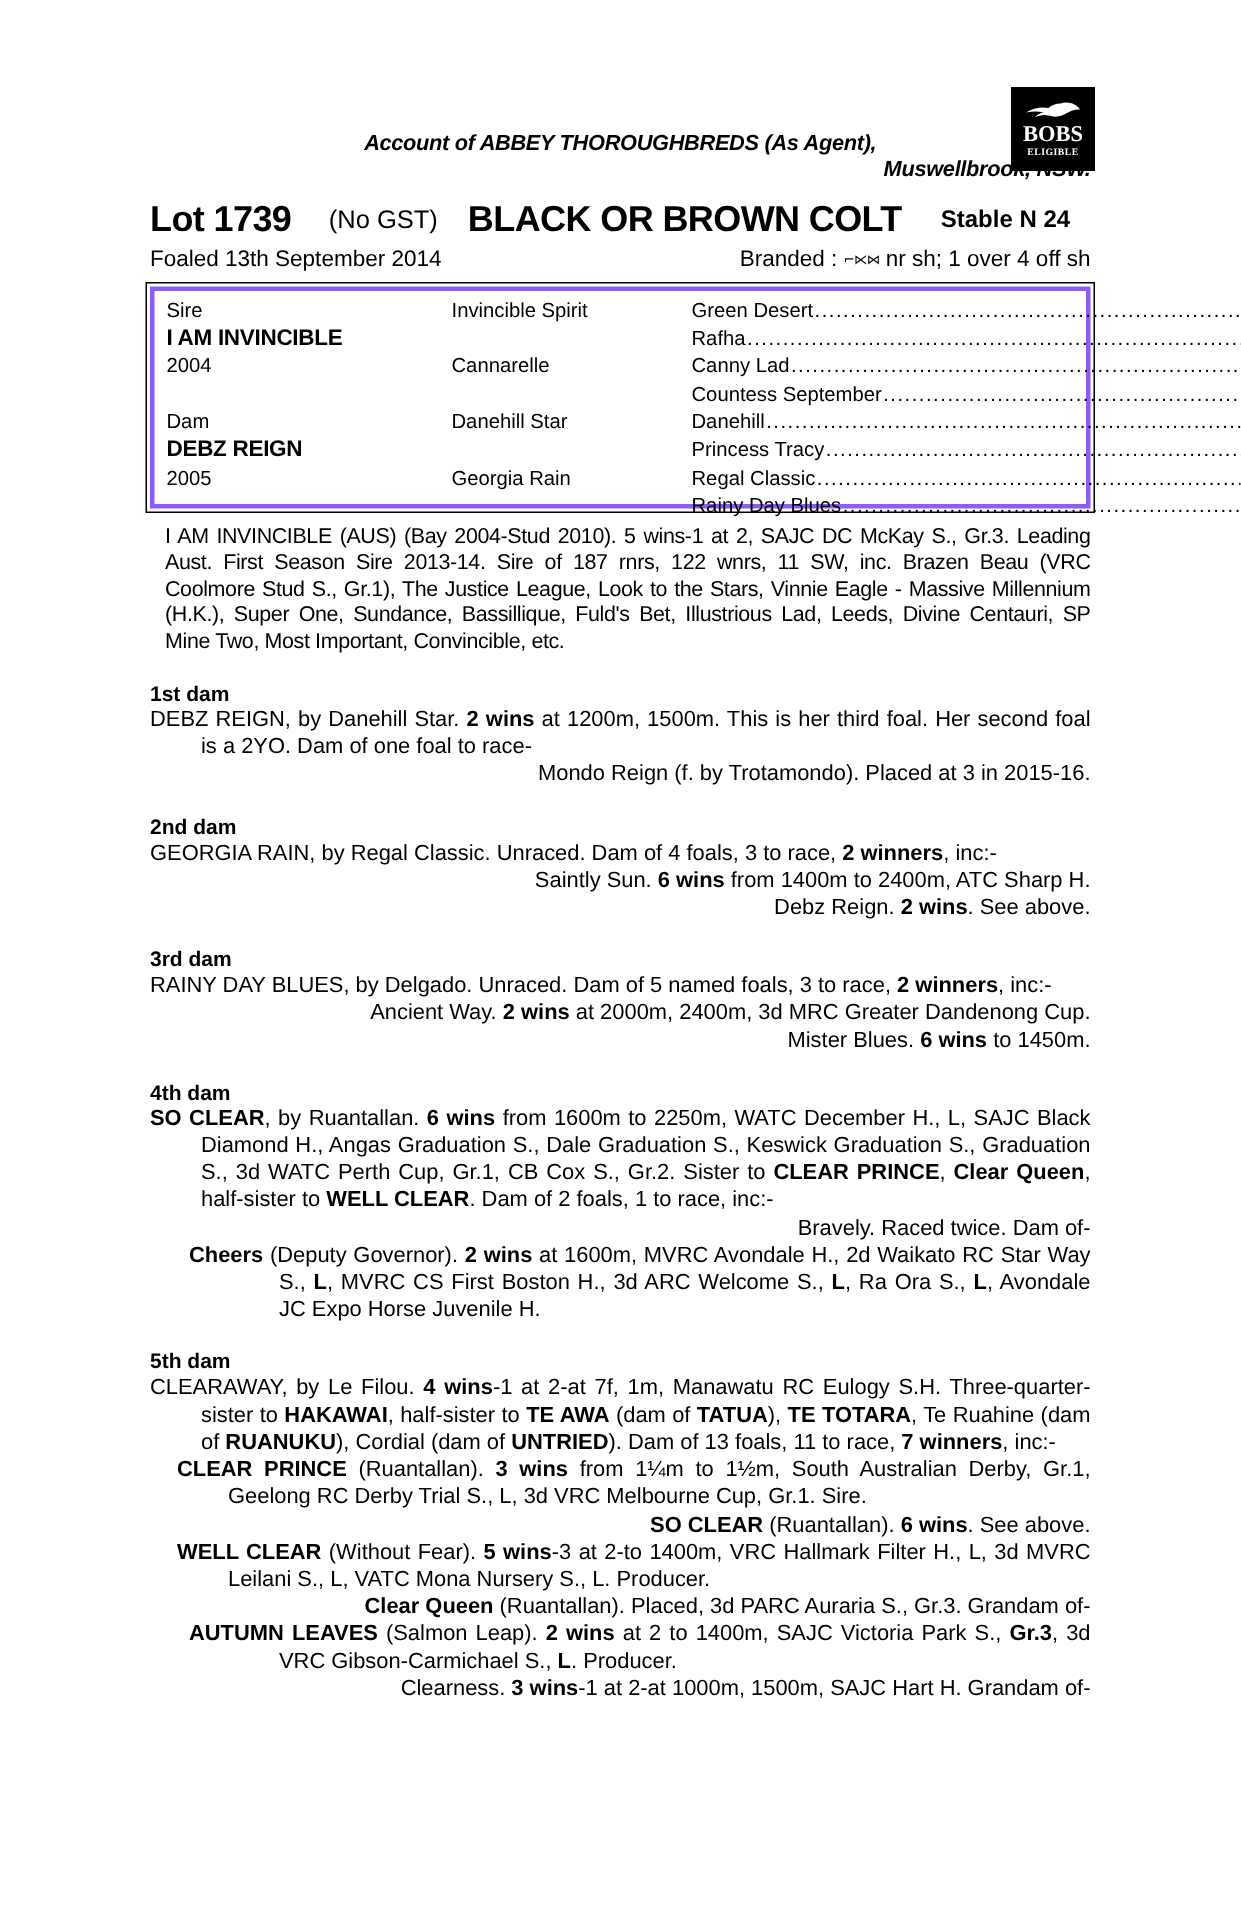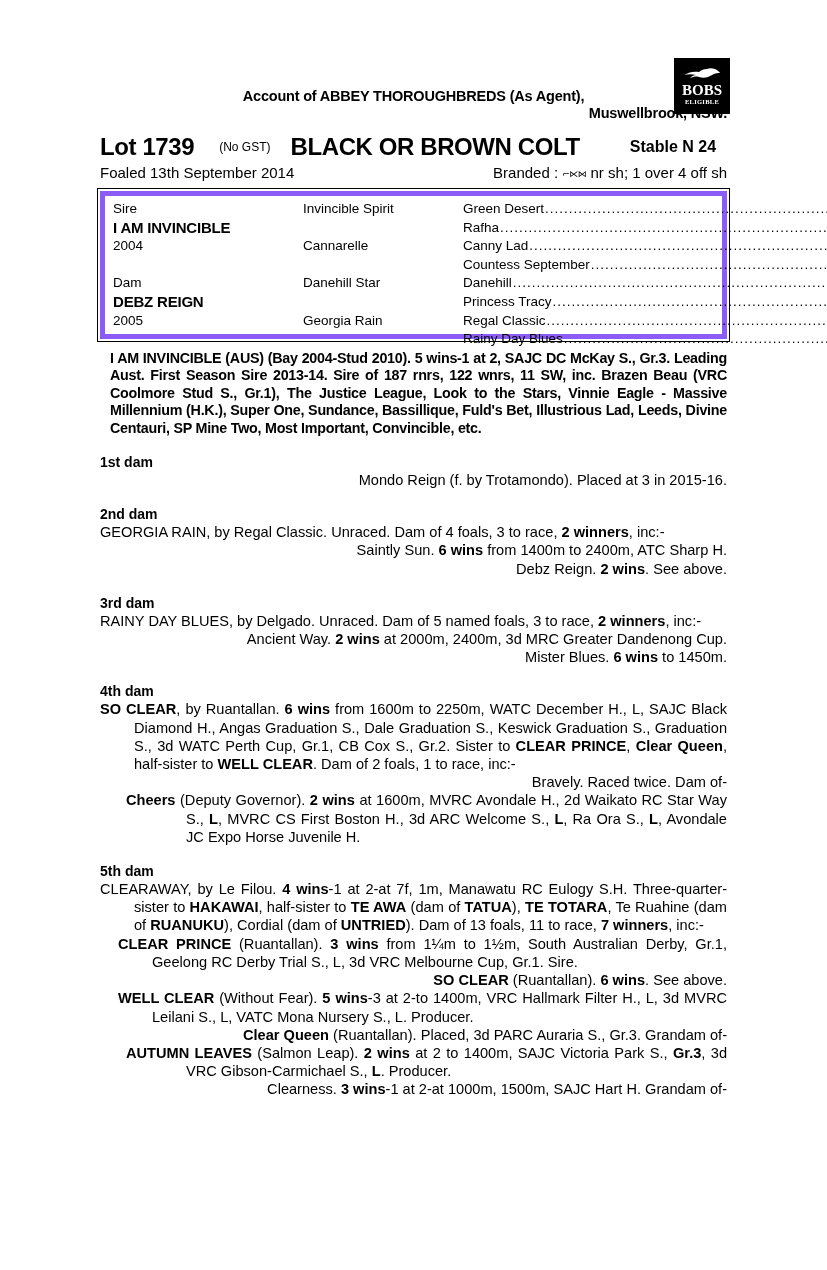--- a/index.html
+++ b/index.html
@@ -55,68 +55,69 @@
   }
 
   
   .account {
     text-align: center;
     font-weight: bold;
     font-size: 14.5px;
     line-height: 17px;
     padding-top: 88px;
     letter-spacing: -0.2px;
+    font-style: italic;
   }
   .account .l2 { display: block; text-align: right; }
 
   .lot-line {
     display: flex;
     align-items: center;
     margin-top: 11px;
     white-space: nowrap;
     gap: 20px;
   }
   .lot-no {
     font-weight: bold;
     font-size: 24px;
     letter-spacing: -0.4px;
   }
   .no-gst {
-    font-size: 12px;
+    font-size: 17px;
     font-weight: normal;
     margin-left: 5px;
   }
   .colt-desc {
     font-weight: bold;
     font-size: 24px;
     letter-spacing: -0.4px;
   }
   .stable {
     font-weight: bold;
     font-size: 16px;
-    margin-left: 30px;
+    margin-left: 6px;
   }
   .foaled-line {
     display: flex;
     justify-content: space-between;
     font-size: 15px;
     margin-top: 3px;
     white-space: nowrap;
   }
   .brand-mark {
     font-size: 9px;
     letter-spacing: -0.5px;
     vertical-align: 1px;
     font-family: "DejaVu Sans", sans-serif;
   }
 
   
   .ped-table {
     margin-top: 10px;
-    border: 5px solid #8b5cf6;
+    border: 3px solid #8b5cf6;
     outline: 1px solid #000;
     outline-offset: 2px;
     height: 148px;
     box-sizing: border-box;
     position: relative;
     padding: 4px 6px 0 8px;
     font-size: 13.5px;
     line-height: 18.6px;
   }
   .ped-grid {
@@ -141,21 +142,21 @@
     color: #000;
   }
   .leader-dots::after {
     content: "........................................................................";
   }
   .sp-cell { height: 18.6px; }
 
   
   .sire-para {
     margin-top: 11px;
-    font-weight: bold;
+    font-weight: normal;
     font-size: 14.3px;
     line-height: 17.4px;
     text-align: justify;
     padding-left: 10px;
     letter-spacing: -0.25px;
   }
 
   
   .dam-head {
     font-weight: bold;
@@ -297,20 +298,21 @@
         </div>
       </div>
 
     </div>
   </div>
 
   <div class="sire-para">I AM INVINCIBLE (AUS) (Bay 2004-Stud 2010). 5 wins-1 at 2, SAJC DC McKay S., Gr.3. Leading Aust. First Season Sire 2013-14. Sire of 187 rnrs, 122 wnrs, 11 SW, inc. Brazen Beau (VRC Coolmore Stud S., Gr.1), The Justice League, Look to the Stars, Vinnie Eagle - Massive Millennium (H.K.), Super One, Sundance, Bassillique, Fuld's Bet, Illustrious Lad, Leeds, Divine Centauri, SP Mine Two, Most Important, Convincible, etc.</div>
 
   <div class="dam-head">1st dam</div>
   <div class="dam-body">
+    <p class="p hang1"><span>DEBZ REIGN, by Danehill Star. </span><b>2 wins</b><span> at 1200m, 1500m. This is her third foal. Her second foal is a 2YO. Dam of one foal to race-</span></p>
     <p class="p ind1 nojust">Mondo Reign (f. by Trotamondo). Placed at 3 in 2015-16.</p>
   </div>
 
   <div class="dam-head">2nd dam</div>
   <div class="dam-body">
     <p class="p hang1"><span>GEORGIA RAIN, by Regal Classic. Unraced. Dam of 4 foals, 3 to race, </span><b>2 winners</b><span>, inc:-</span></p>
     <p class="p ind1 nojust"><span>Saintly Sun. </span><b>6 wins</b><span> from 1400m to 2400m, ATC Sharp H.</span></p>
     <p class="p ind1 nojust"><span>Debz Reign. </span><b>2 wins</b><span>. See above.</span></p>
   </div>
 

